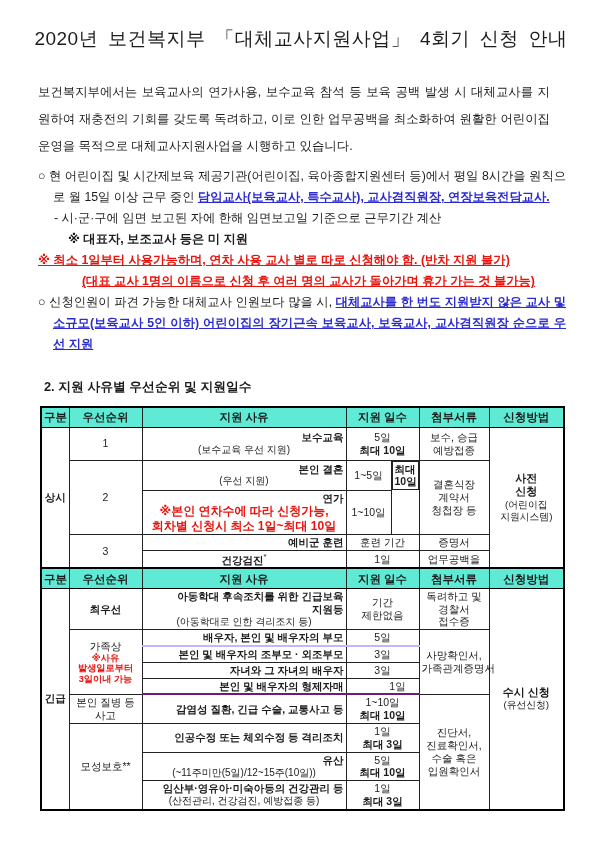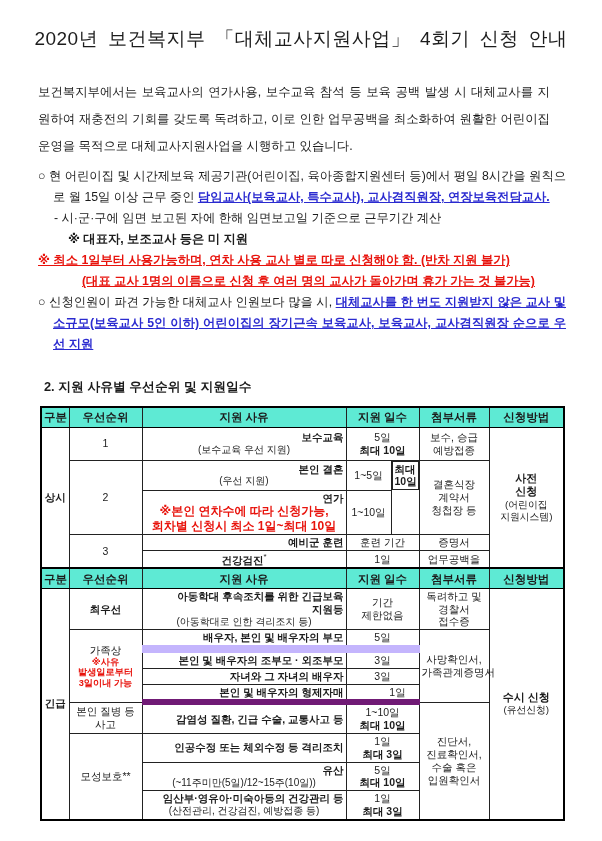--- a/index.html
+++ b/index.html
@@ -49,22 +49,22 @@
   .dmax { font-weight:bold; display:block; }
   .d1 { display:block; }
   .docs { font-size:9.8px; }
   .cell-note-red { display:block; color:#e8130c; font-weight:bold; font-size:12px; line-height:1.2; }
   .method-main { display:block; font-weight:bold; font-size:11px; }
   .method-sub { display:block; font-size:9.8px; }
   td.dot-b { border-bottom:1px dotted #999; }
   
   td.rb-l { border-left:2px solid #e00000; }
   td.rb-r { border-right:2px solid #e00000; }
-  tr.rb-top td.rb { border-top:8px solid #c4b5fd; }
-  tr.rb-bot td.rb { border-bottom:6px solid #701a75;padding-left:32px; }
+  tr.rb-top td.rb { border-top:2px solid #c4b5fd; }
+  tr.rb-bot td.rb { border-bottom:2px solid #701a75;padding-left:32px; }
   sup { font-size:8px; }
 </style>
 </head>
 <body>
 
 <div class="page">
 
   <div class="title">2020년 보건복지부 「대체교사지원사업」 4회기 신청 안내</div>
 
   <p class="intro">보건복지부에서는 보육교사의 연가사용, 보수교육 참석 등 보육 공백 발생 시 대체교사를 지원하여 재충전의 기회를 갖도록 독려하고, 이로 인한 업무공백을 최소화하여 원활한 어린이집 운영을 목적으로 대체교사지원사업을 시행하고 있습니다.</p>

